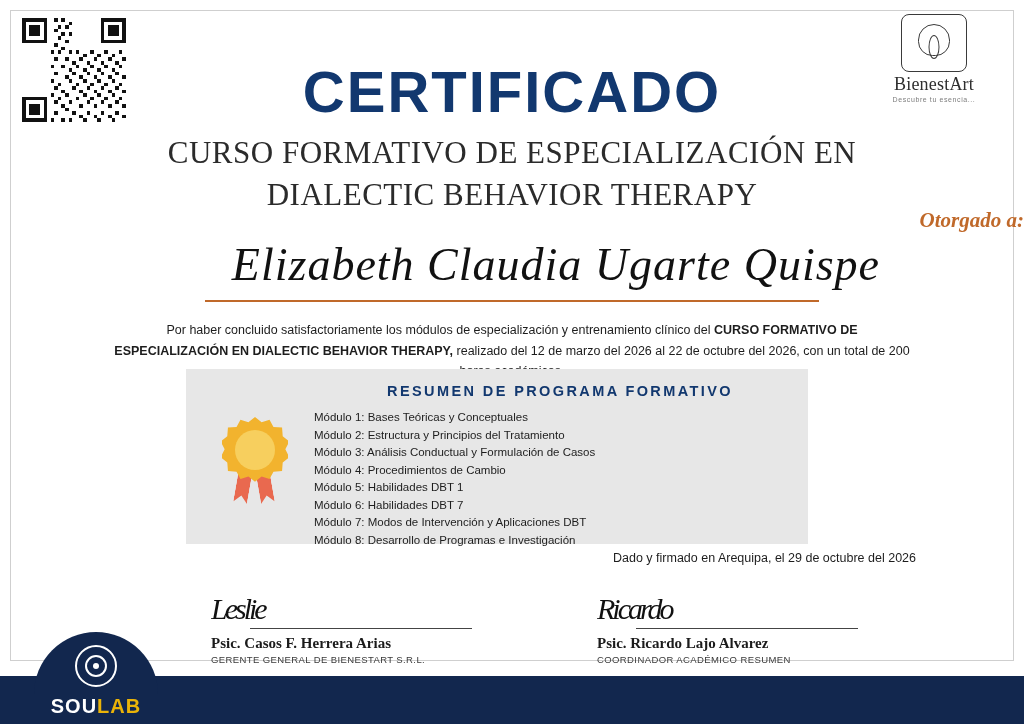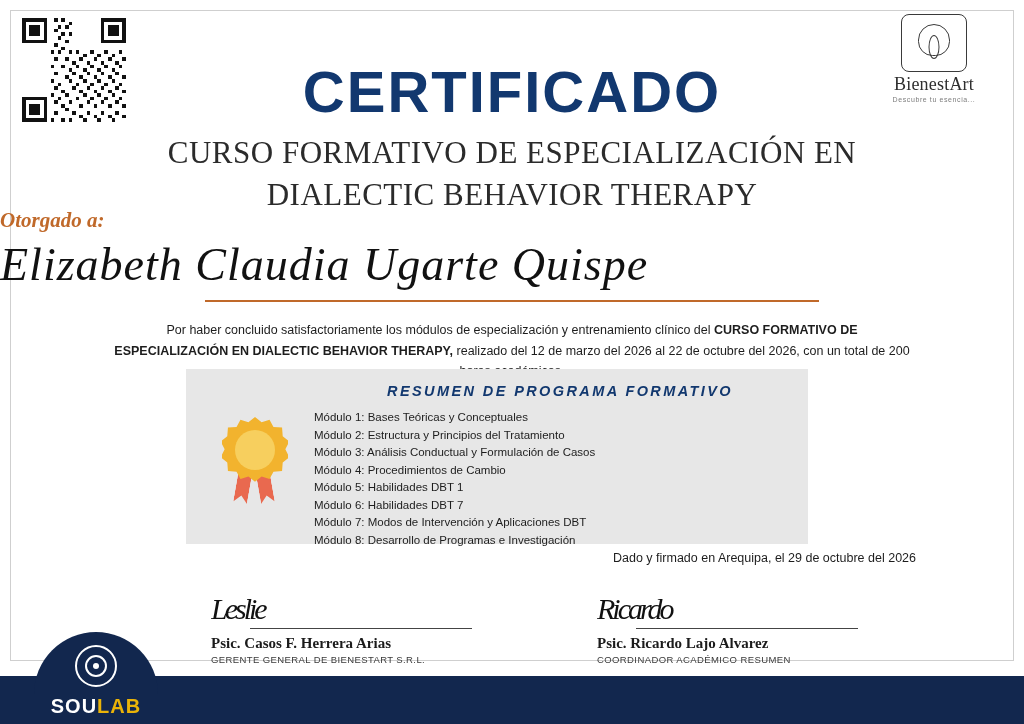--- a/index.html
+++ b/index.html
@@ -132,33 +132,33 @@
     font-size: 31px;
     line-height: 1.34;
     color: #2b2b2b;
     letter-spacing: .5px;
   }
   .awarded {
     position: absolute;
     left: 0;
     top: 208px;
     width: 1024px;
-    text-align: left;
+    text-align: right;
     font-family: "Liberation Serif", serif;
     font-style: italic;
     font-weight: bold;
     font-size: 21px;
     color: #c0692a;
   }
   .recipient {
     position: absolute;
     left: 0;
     top: 238px;
     width: 880px;
-    text-align: left;
+    text-align: right;
     font-family: "Liberation Serif", serif;
     font-style: italic;
     font-size: 46px;
     color: #111111;
     letter-spacing: 1px;
     white-space: nowrap;
   }
   .recipient-rule {
     position: absolute;
     left: 205px;
@@ -192,21 +192,20 @@
   .panel-title {
     position: absolute;
     left: 0;
     top: 14px;
     width: 748px;
     text-align: center;
     font-weight: bold;
     font-size: 14.5px;
     letter-spacing: 2.4px;
     color: #12386f;
-    font-style: italic;
   }
   .modules {
     position: absolute;
     left: 128px;
     top: 40px;
     width: 470px;
   }
   .module {
     font-size: 11.5px;
     line-height: 17.5px;

